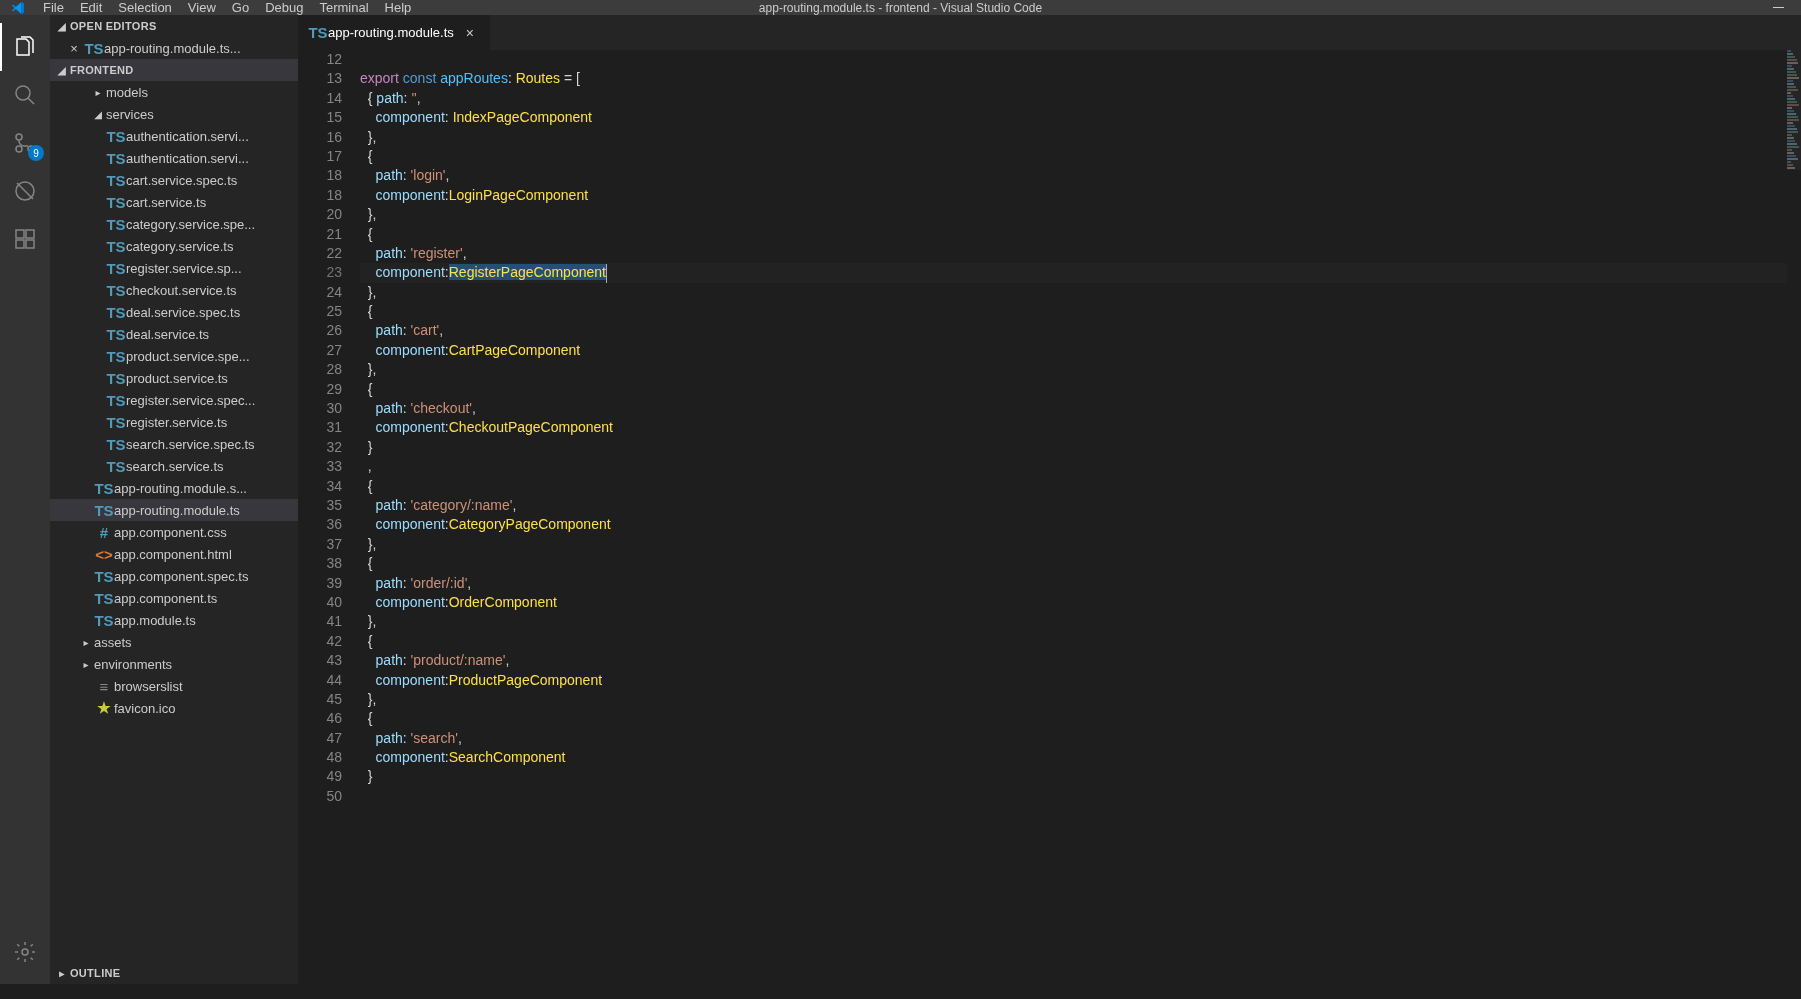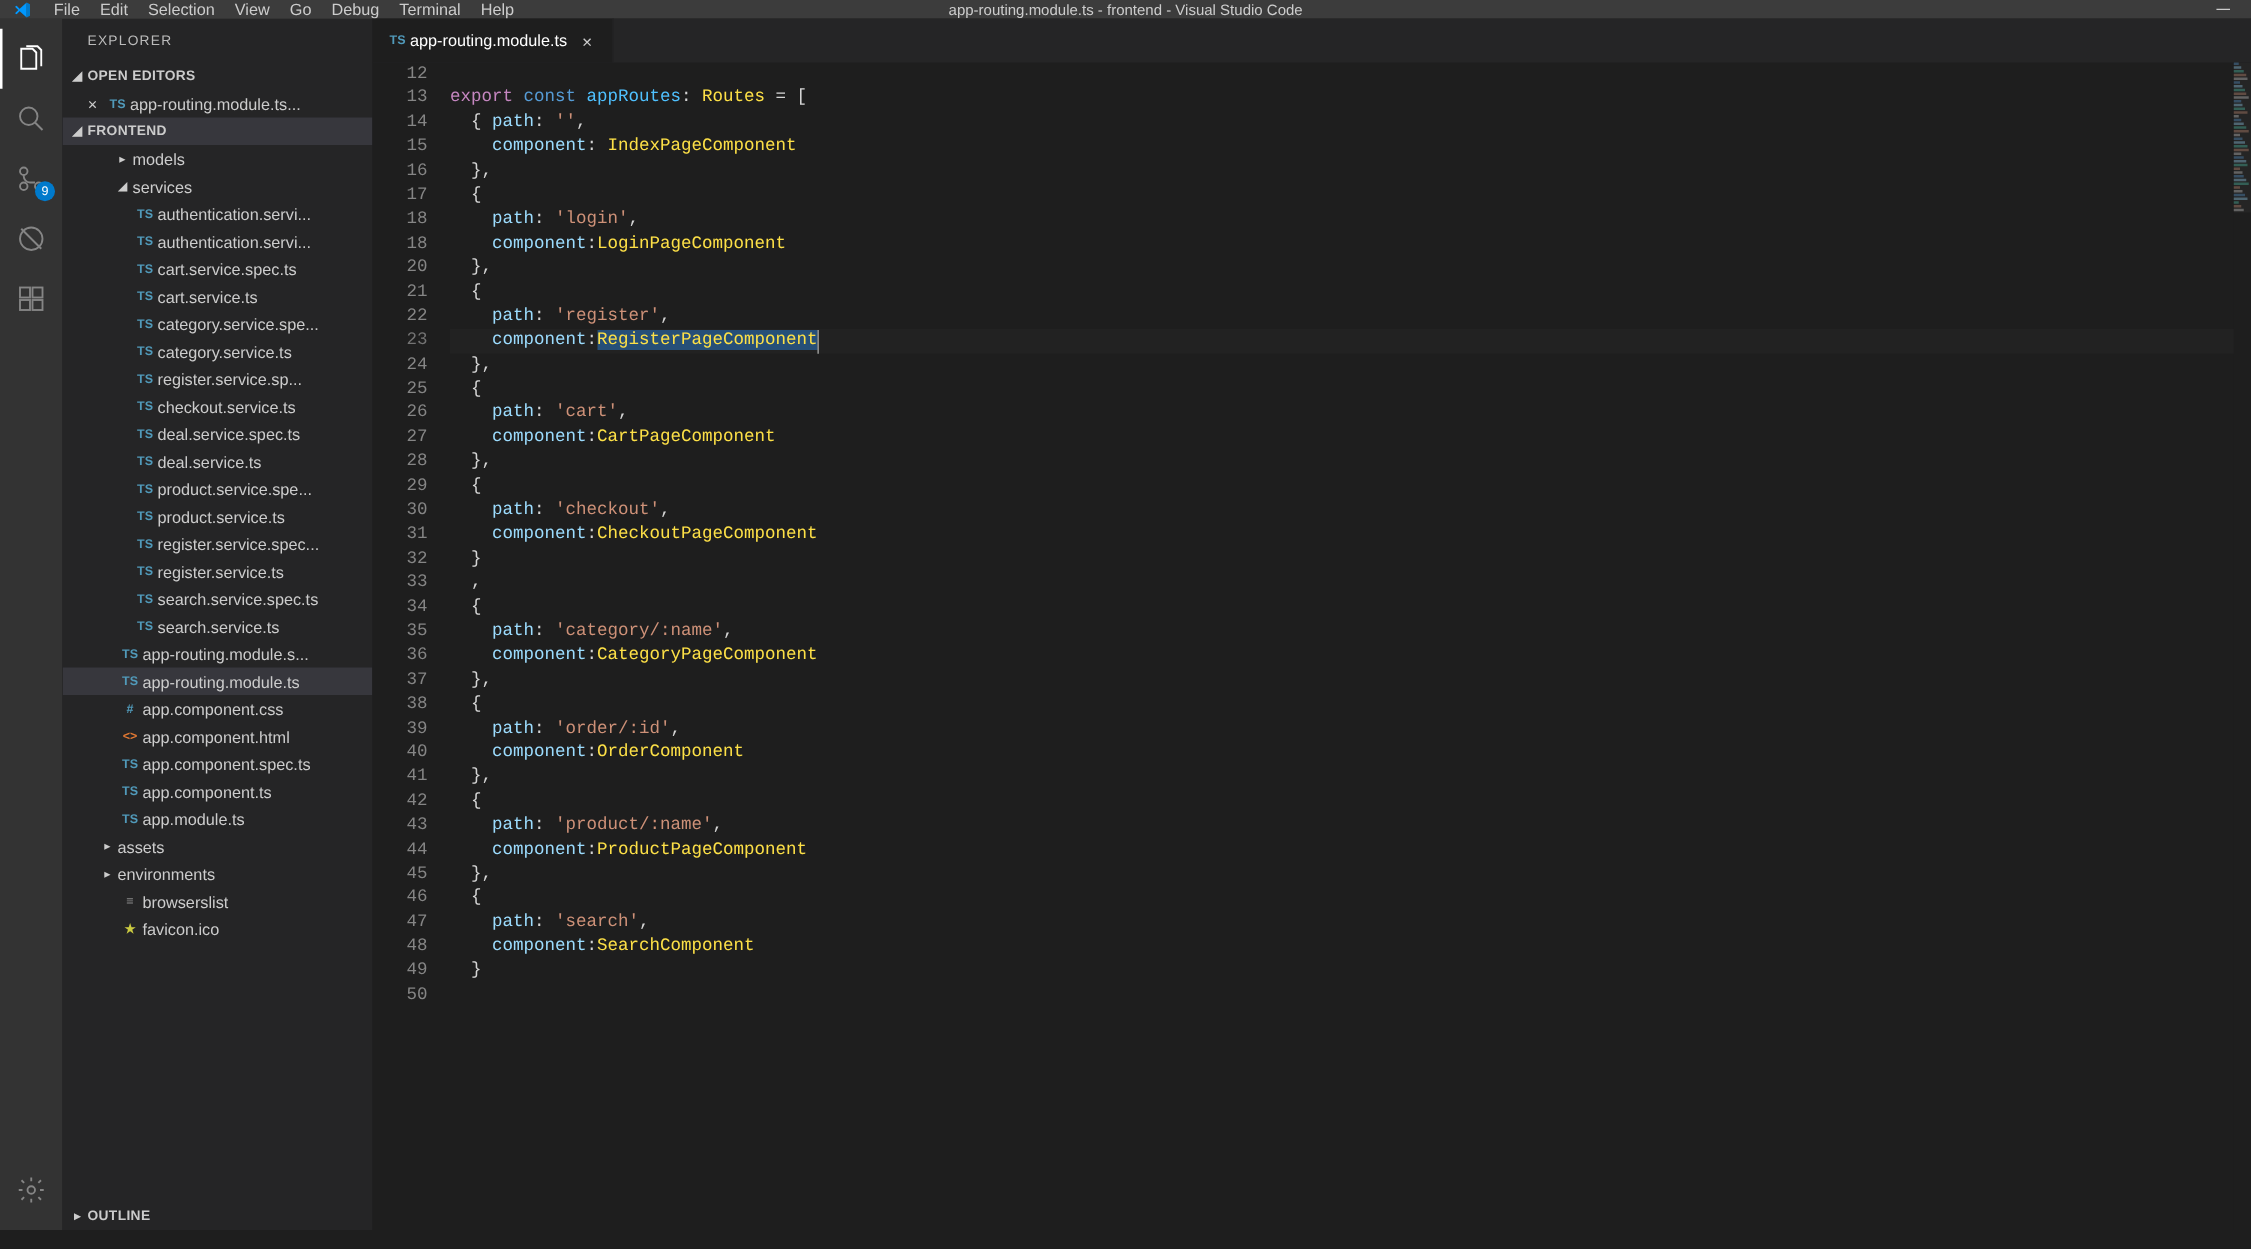--- a/index.html
+++ b/index.html
@@ -159,21 +159,21 @@
   color: #cccccc;
 }
 .tree-item.active { background: #37373d; }
 .tree-item .twisty { flex-shrink: 0; }
 .file-icon {
   width: 20px;
   flex-shrink: 0;
   display: inline-flex;
   align-items: center;
   justify-content: center;
-  font-size: 10px;
+  font-size: 15px;
   font-weight: bold;
 }
 .file-icon.ts { color: #519aba; }
 .file-icon.hash { color: #519aba; }
 .file-icon.angle { color: #e37933; }
 .file-icon.star { color: #cbcb41; }
 .file-close {
   width: 20px;
   display: inline-flex;
   align-items: center;
@@ -209,21 +209,21 @@
   height: 20px;
   display: flex;
   align-items: center;
   justify-content: center;
   border-radius: 3px;
   font-size: 14px;
 }
 .editor-content {
   flex: 1;
   display: flex;
-  font-family: Liberation Mono, monospace;
+  font-family: Liberation Sans, sans-serif;
   font-size: 14px;
   line-height: 19.4px;
   overflow: hidden;
   position: relative;
 }
 .gutter {
   width: 62px;
   text-align: right;
   color: #858585;
   padding-right: 18px;
@@ -350,21 +350,20 @@
     </div>
     <div class="activity-item activity-bottom">
       <svg viewBox="0 0 24 24" fill="none" stroke="currentColor" stroke-width="1.5">
           <circle cx="12" cy="12" r="3"></circle>
           <path d="M12 2v3M12 19v3M4.2 4.2l2.1 2.1M17.7 17.7l2.1 2.1M2 12h3M19 12h3M4.2 19.8l2.1-2.1M17.7 6.3l2.1-2.1"></path>
         </svg>
     </div>
   </div>
 
   <div class="sidebar">
-    <div class="sidebar-title">EXPLORER</div>
     <div class="section-header small-caps">
       <span class="twisty">◢</span>
       <span>OPEN EDITORS</span>
     </div>
     <div class="tree-item" style="padding-left:14px">
       <span class="file-close">×</span>
       <span class="file-icon ts">TS</span>
       <span>app-routing.module.ts...</span>
     </div>
     <div class="section-header small-caps" style="background:#37373d">

